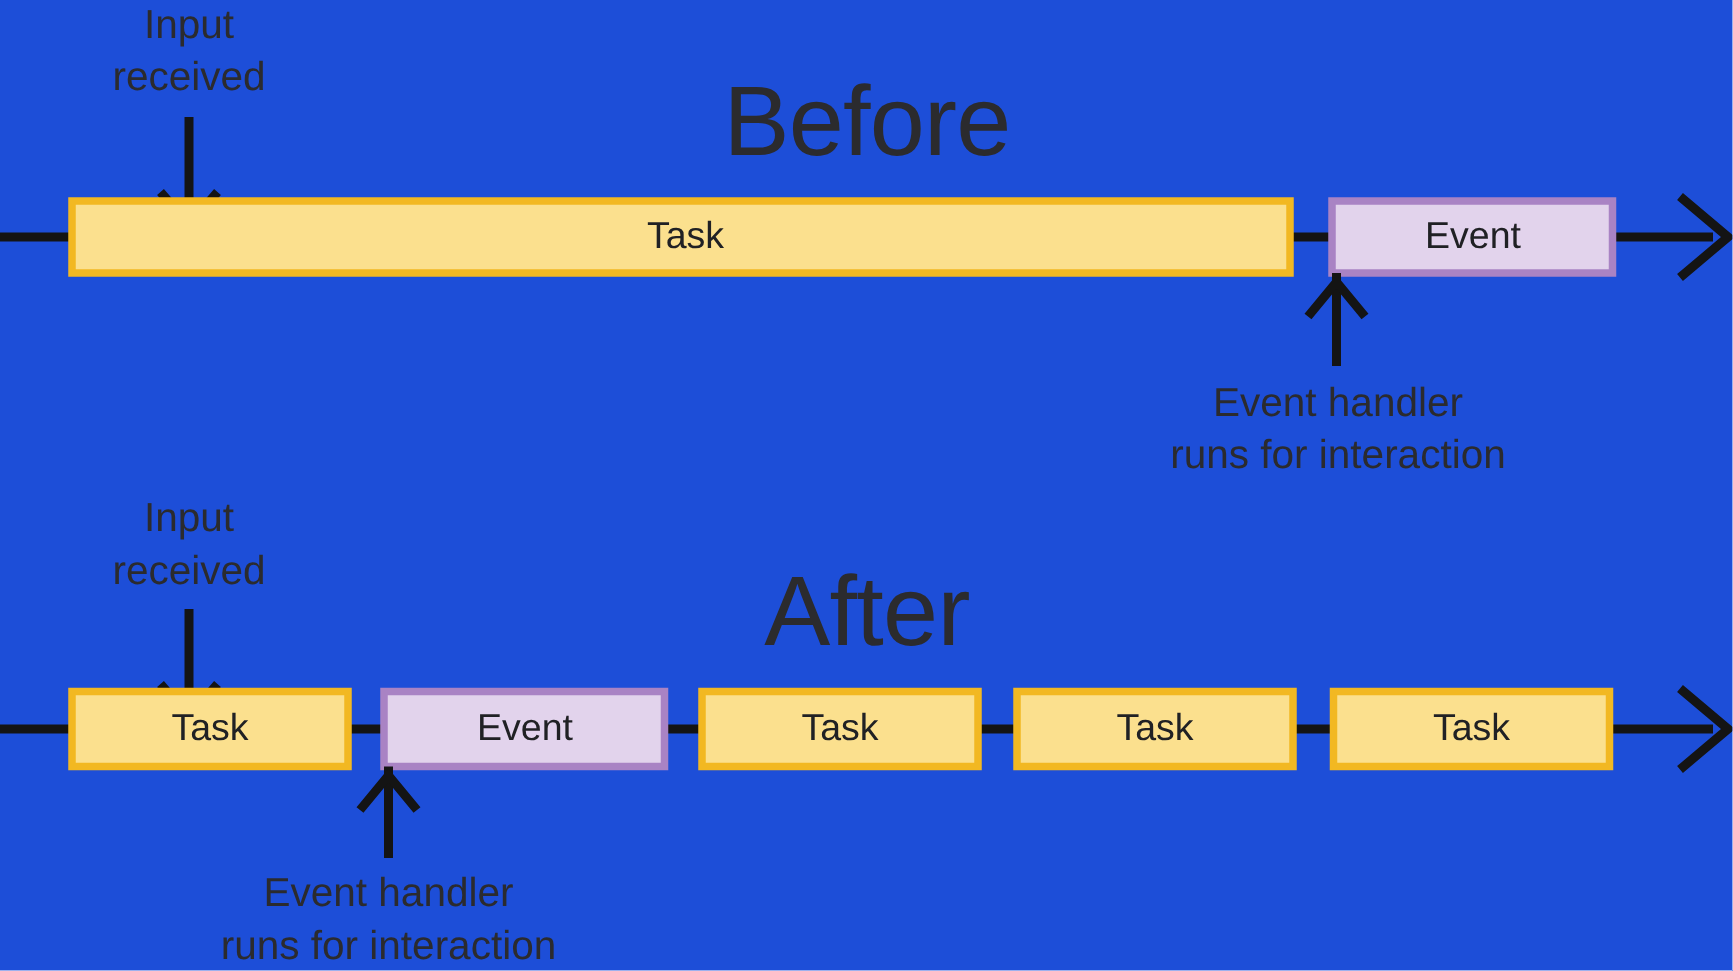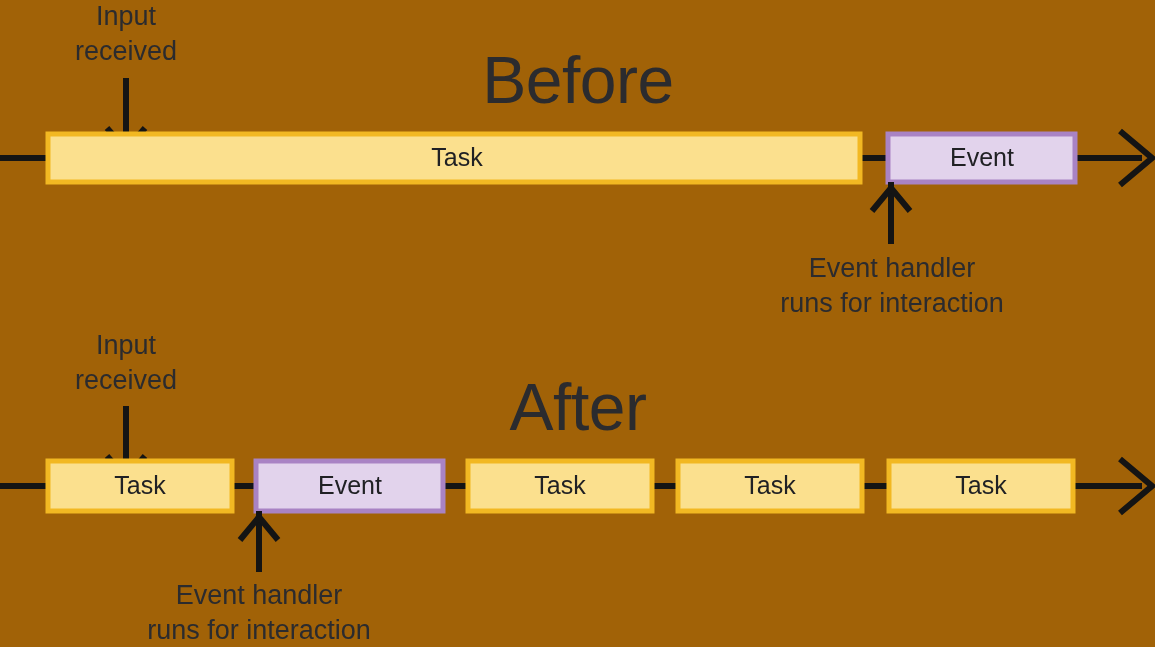--- a/index.html
+++ b/index.html
@@ -7,21 +7,21 @@
     padding: 0;
     background: #ffffff;
   }
   body {
     font-family: "Liberation Sans", sans-serif;
   }
   #canvas {
     position: relative;
     width: 1155px;
     height: 647px;
-    background: #a16207;
+    background: #1d4ed8;
     overflow: hidden;
   }
   svg.diagram {
     position: absolute;
     left: 0;
     top: 0;
     width: 1155px;
     height: 647px;
   }
   .section-title {

